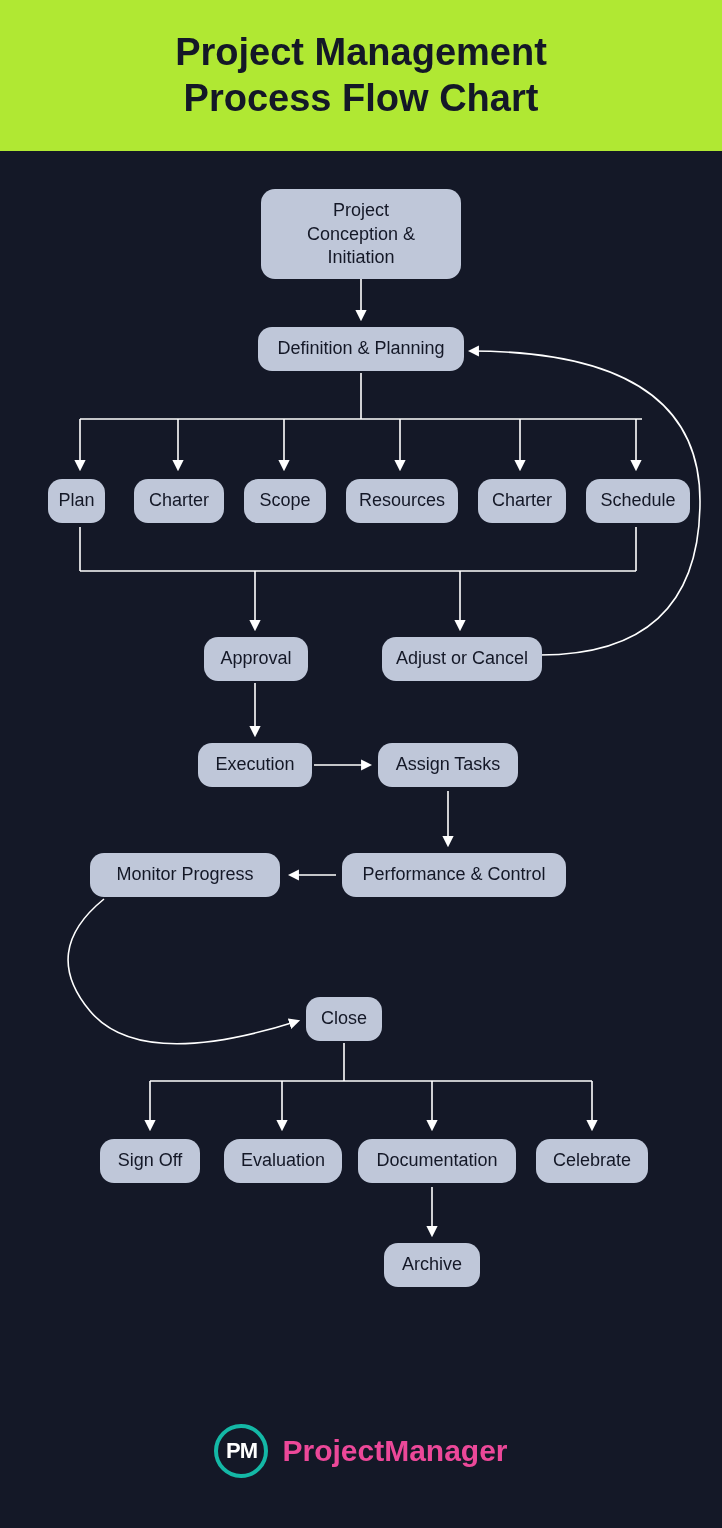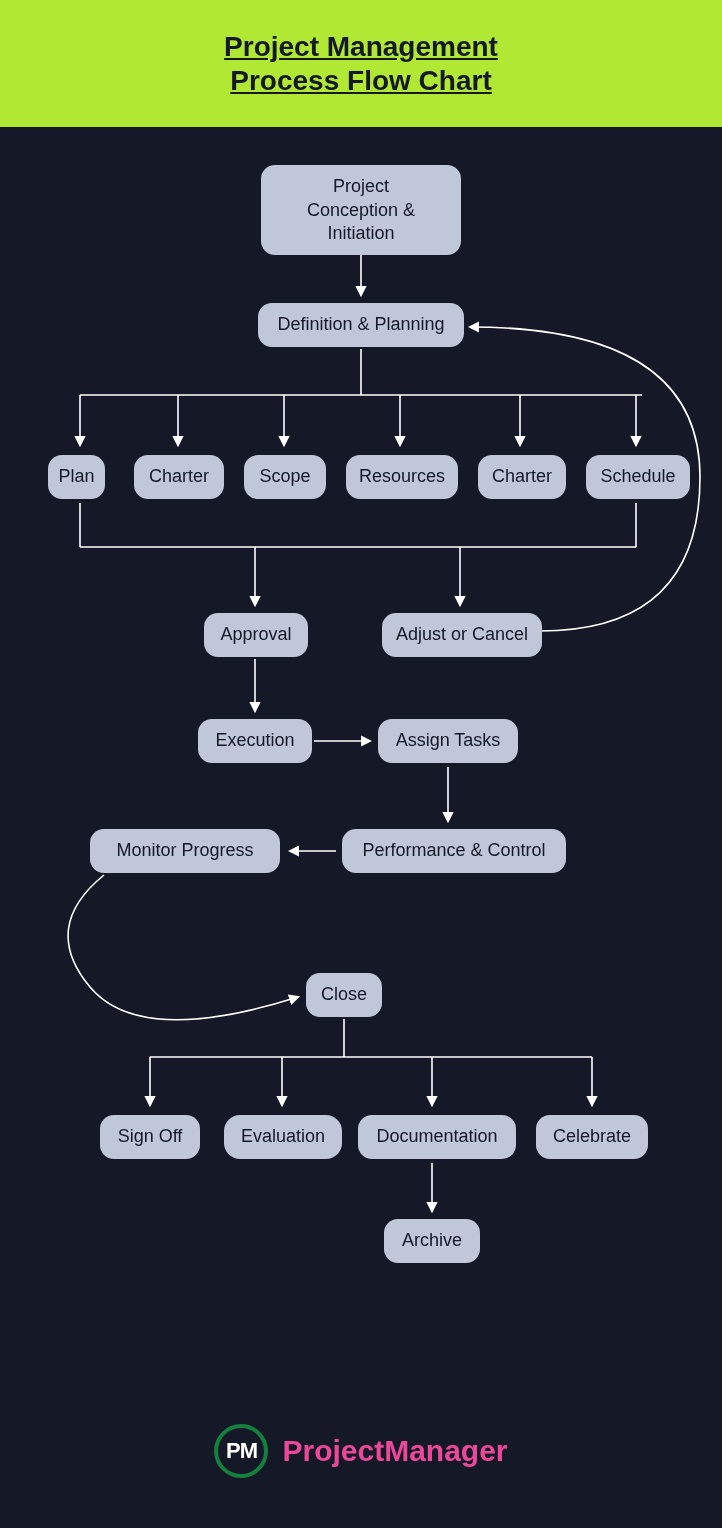--- a/index.html
+++ b/index.html
@@ -11,25 +11,24 @@
     position: relative;
     overflow: hidden;
   }
   .header {
     background: #b0e833;
     width: 100%;
     padding: 30px 20px;
     text-align: center;
   }
   .header h1 {
-    font-size: 28px;
+    font-size: 38px;
     font-weight: 800;
     color: #141827;
     line-height: 1.2;
-    text-decoration: underline;
   }
   .chart-area {
     position: relative;
     width: 100%;
     height: 1250px;
   }
   .node {
     position: absolute;
     background: #bfc7d9;
     color: #141827;
@@ -58,21 +57,21 @@
     width: 100%;
     display: flex;
     align-items: center;
     justify-content: center;
     gap: 14px;
     padding: 40px 0 50px 0;
   }
   .logo-badge {
     width: 54px;
     height: 54px;
-    border: 4px solid #15803d;
+    border: 4px solid #14b8a6;
     border-radius: 50%;
     display: flex;
     align-items: center;
     justify-content: center;
     color: #fff;
     font-weight: 800;
     font-size: 22px;
     letter-spacing: -1px;
   }
   .brand-name {

